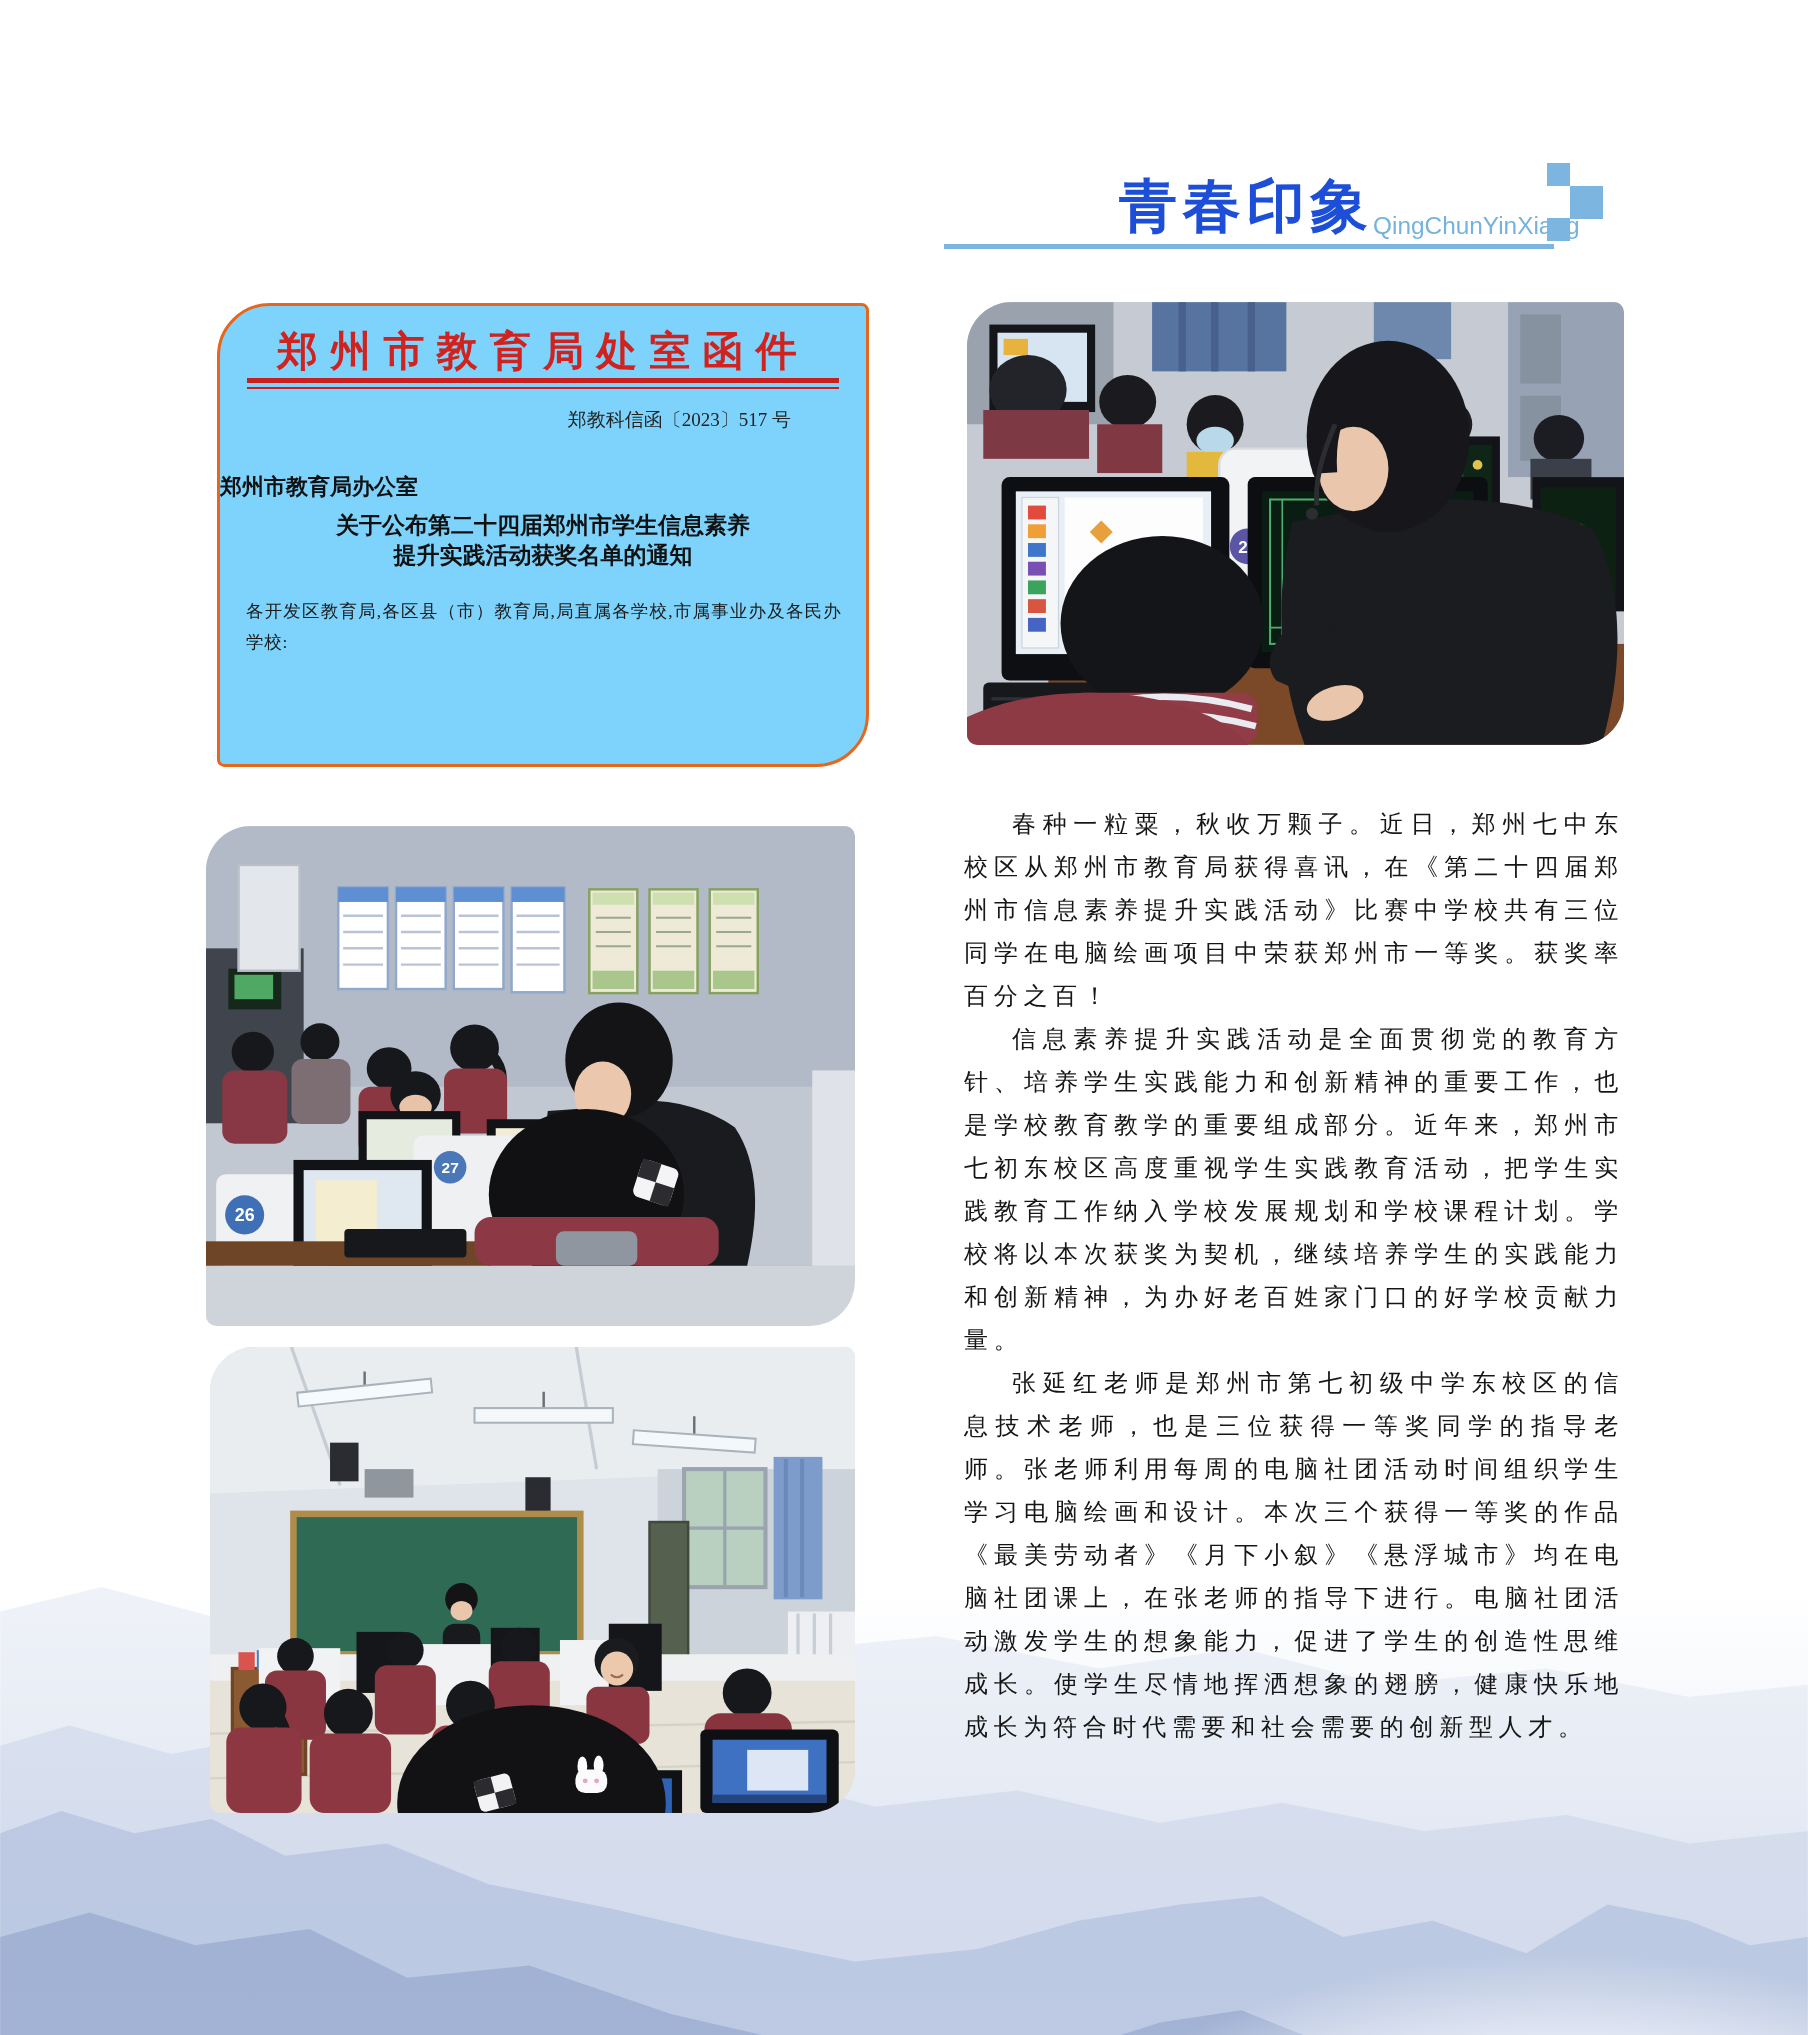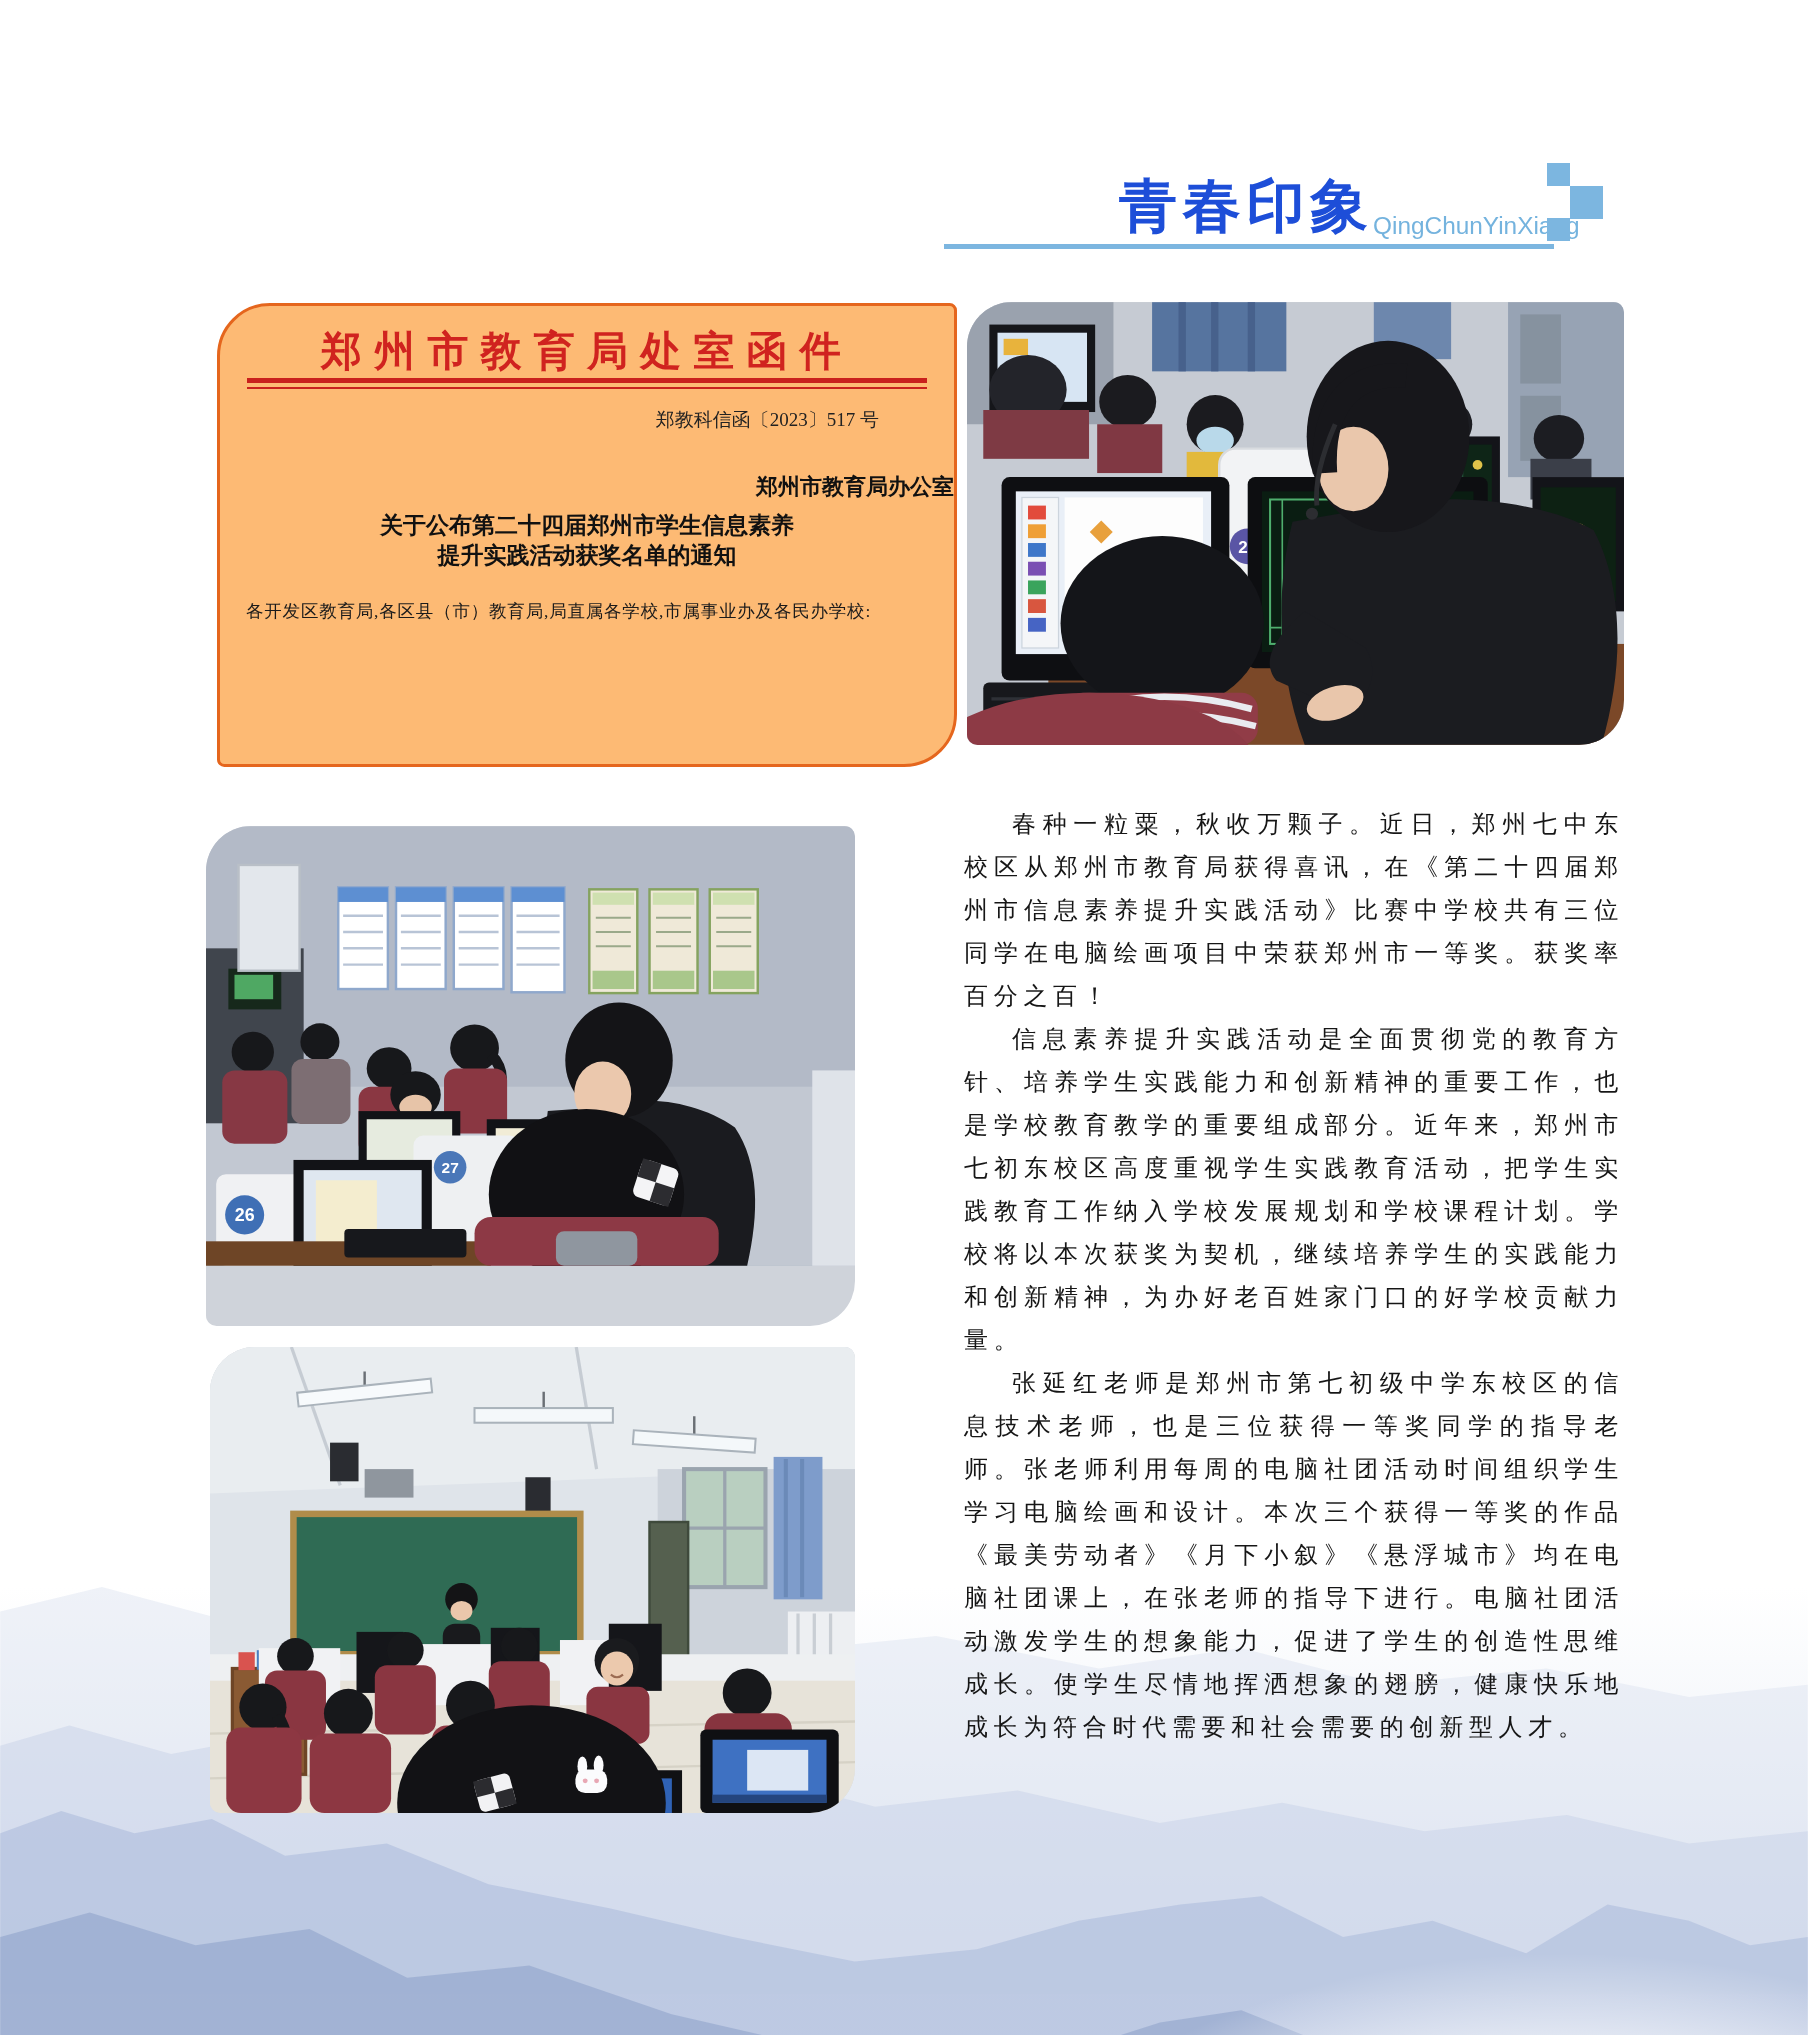--- a/index.html
+++ b/index.html
@@ -6,29 +6,29 @@
   #page{position:relative;width:1808px;height:2559px;background:#ffffff;overflow:hidden;
         font-family:"Liberation Serif","DejaVu Serif",serif;}
   .abs{position:absolute;}
   
   .hdr-cn{font-family:"Liberation Sans","DejaVu Sans",sans-serif;font-weight:700;
           font-size:58px;letter-spacing:5.7px;color:#1d4ed8;text-align:center;}
   .hdr-py{font-family:"Liberation Sans","DejaVu Sans",sans-serif;font-size:24.4px;color:#74b3de;}
   .hdr-line{background:#7cb6e0;}
   .sq{background:#7cb6e0;}
   
-  .letter{left:217px;top:303px;width:740px;height:464px;background:#fdba74;
+  .letter{left:217px;top:303px;width:652px;height:464px;background:#7dd3fc;
           border:3.3px solid #e5661d;border-radius:53px 7.3px 53px 7.3px;overflow:hidden;
           box-sizing:border-box;}
   .letter-title{left:0;right:0;top:18px;text-align:center;font-weight:700;
                 font-size:41px;letter-spacing:12.2px;color:#d0231f;}
   .rule-thick{left:27px;right:27px;top:72px;height:4.9px;background:#c9201d;}
   .rule-thin{left:27px;right:27px;top:81px;height:1.6px;background:#c9201d;}
   .docnum{right:75px;top:101px;font-size:19px;color:#222;}
-  .lh1{left:0;right:0;top:166px;text-align:right;font-size:22px;font-weight:700;color:#111;}
+  .lh1{left:0;right:0;top:166px;text-align:left;font-size:22px;font-weight:700;color:#111;}
   .lh2{left:0;right:0;top:204px;text-align:center;font-size:23px;font-weight:700;color:#111;}
   .lh3{left:0;right:0;top:234px;text-align:center;font-size:23px;font-weight:700;color:#111;}
   .lbody{left:26px;right:24.4px;top:290px;font-size:17.5px;line-height:31px;color:#1b1b1b;
          text-align:justify;letter-spacing:0.8px;}
   .lbody p{margin:0;}
   .lbody p.ind{text-indent:2em;}
   
   .photo{border-radius:45px 10.6px 45px 10.6px;overflow:hidden;background:#cfd3da;}
   .photo svg{display:block;}
   

